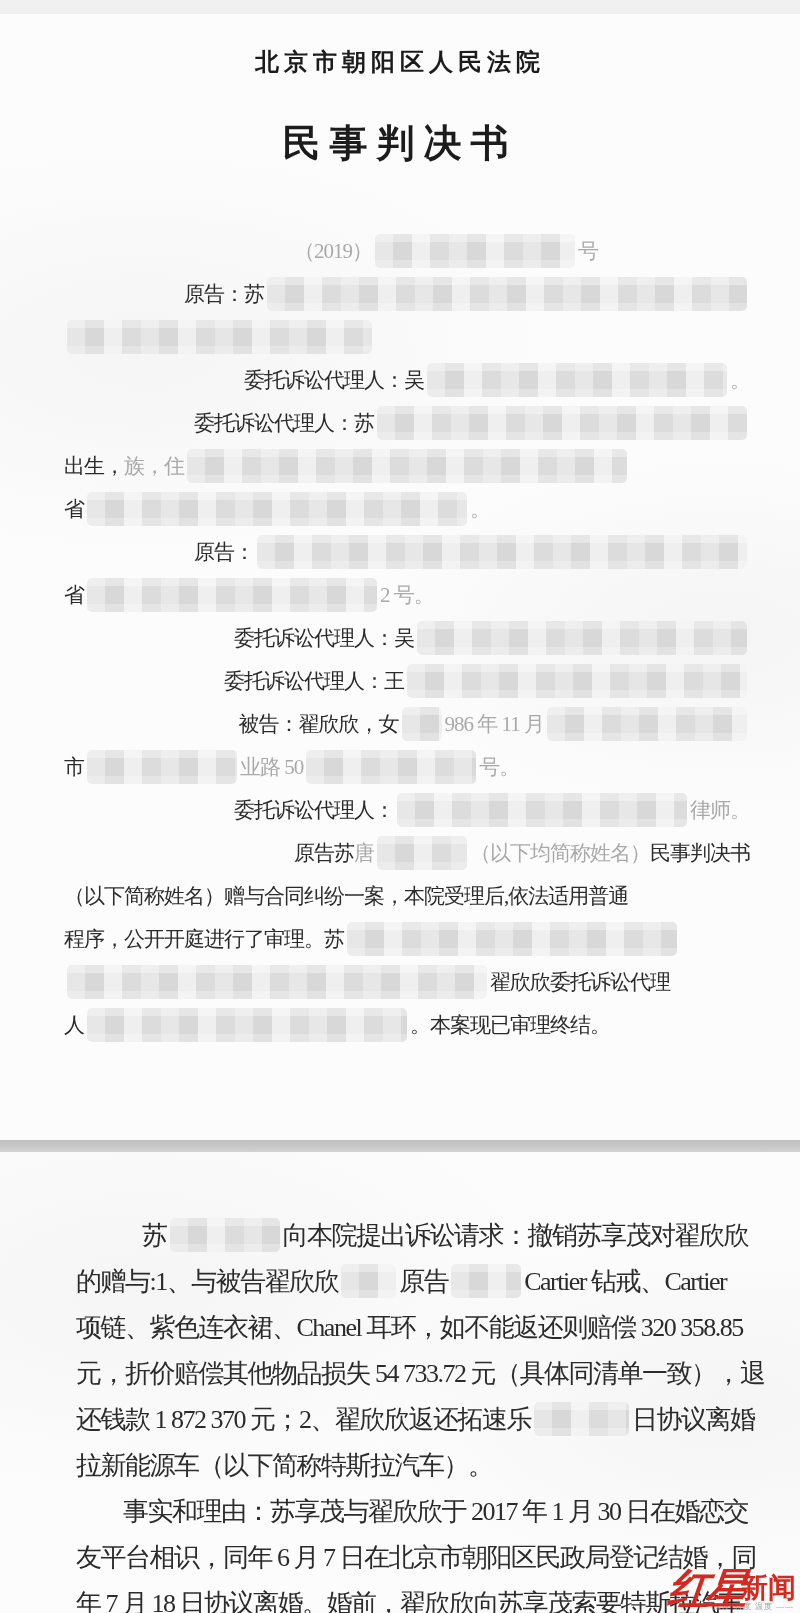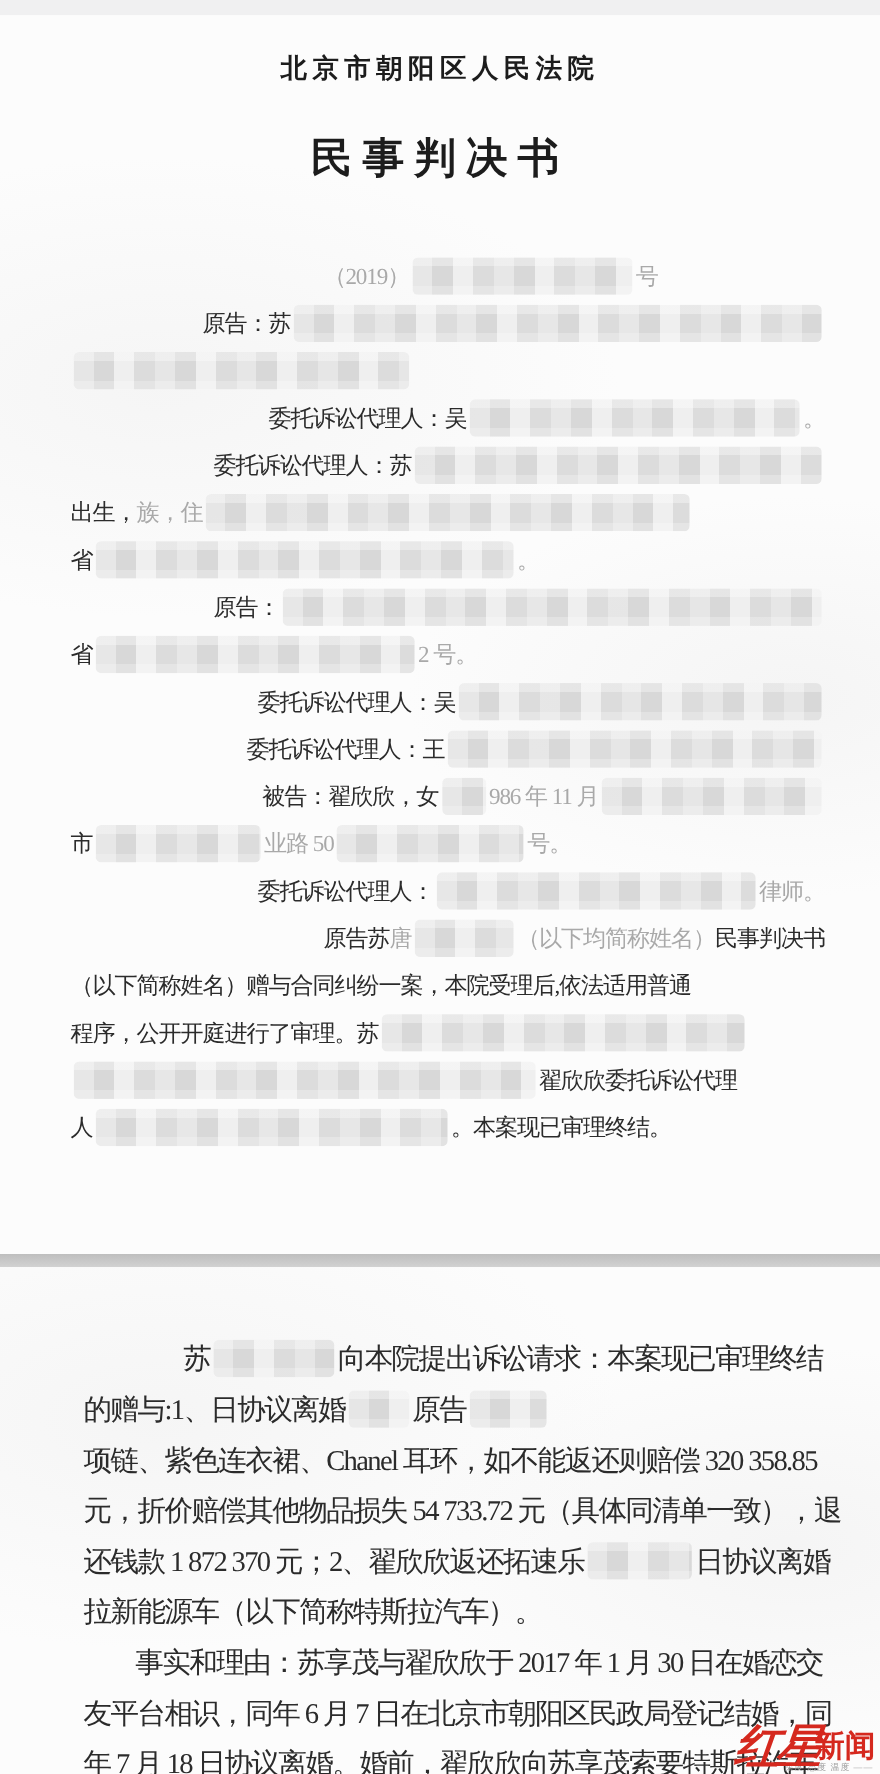--- a/index.html
+++ b/index.html
@@ -135,27 +135,28 @@
     </div>
 </div>
 
 <div class="divider"></div>
 
 <div class="page page2">
   <div class="lines lines2" id="lines2" style="margin-top:0;">
       <div class="line indent">
         <span class="">苏</span>
         <span class="mosaic" style="width: 110px;"></span>
-        <span class="">向本院提出诉讼请求：本案现已审理终结</span>
+        <span class="">向本院提出诉讼请求：撤销苏享茂对翟欣欣</span>
       </div>
       <div class="line">
-        <span class="">的赠与:1、日协议离婚</span>
+        <span class="">的赠与:1、与被告翟欣欣</span>
         <span class="mosaic" style="width: 55px;"></span>
         <span class="">原告</span>
         <span class="mosaic" style="width: 70px;"></span>
+        <span class="">Cartier 钻戒、Cartier</span>
       </div>
       <div class="line">
         <span class="">项链、紫色连衣裙、Chanel 耳环，如不能返还则赔偿 320 358.85</span>
       </div>
       <div class="line">
         <span class="">元，折价赔偿其他物品损失 54 733.72 元（具体同清单一致），退</span>
       </div>
       <div class="line">
         <span class="">还钱款 1 872 370 元；2、翟欣欣返还拓速乐</span>
         <span class="mosaic" style="width: 95px;"></span>

